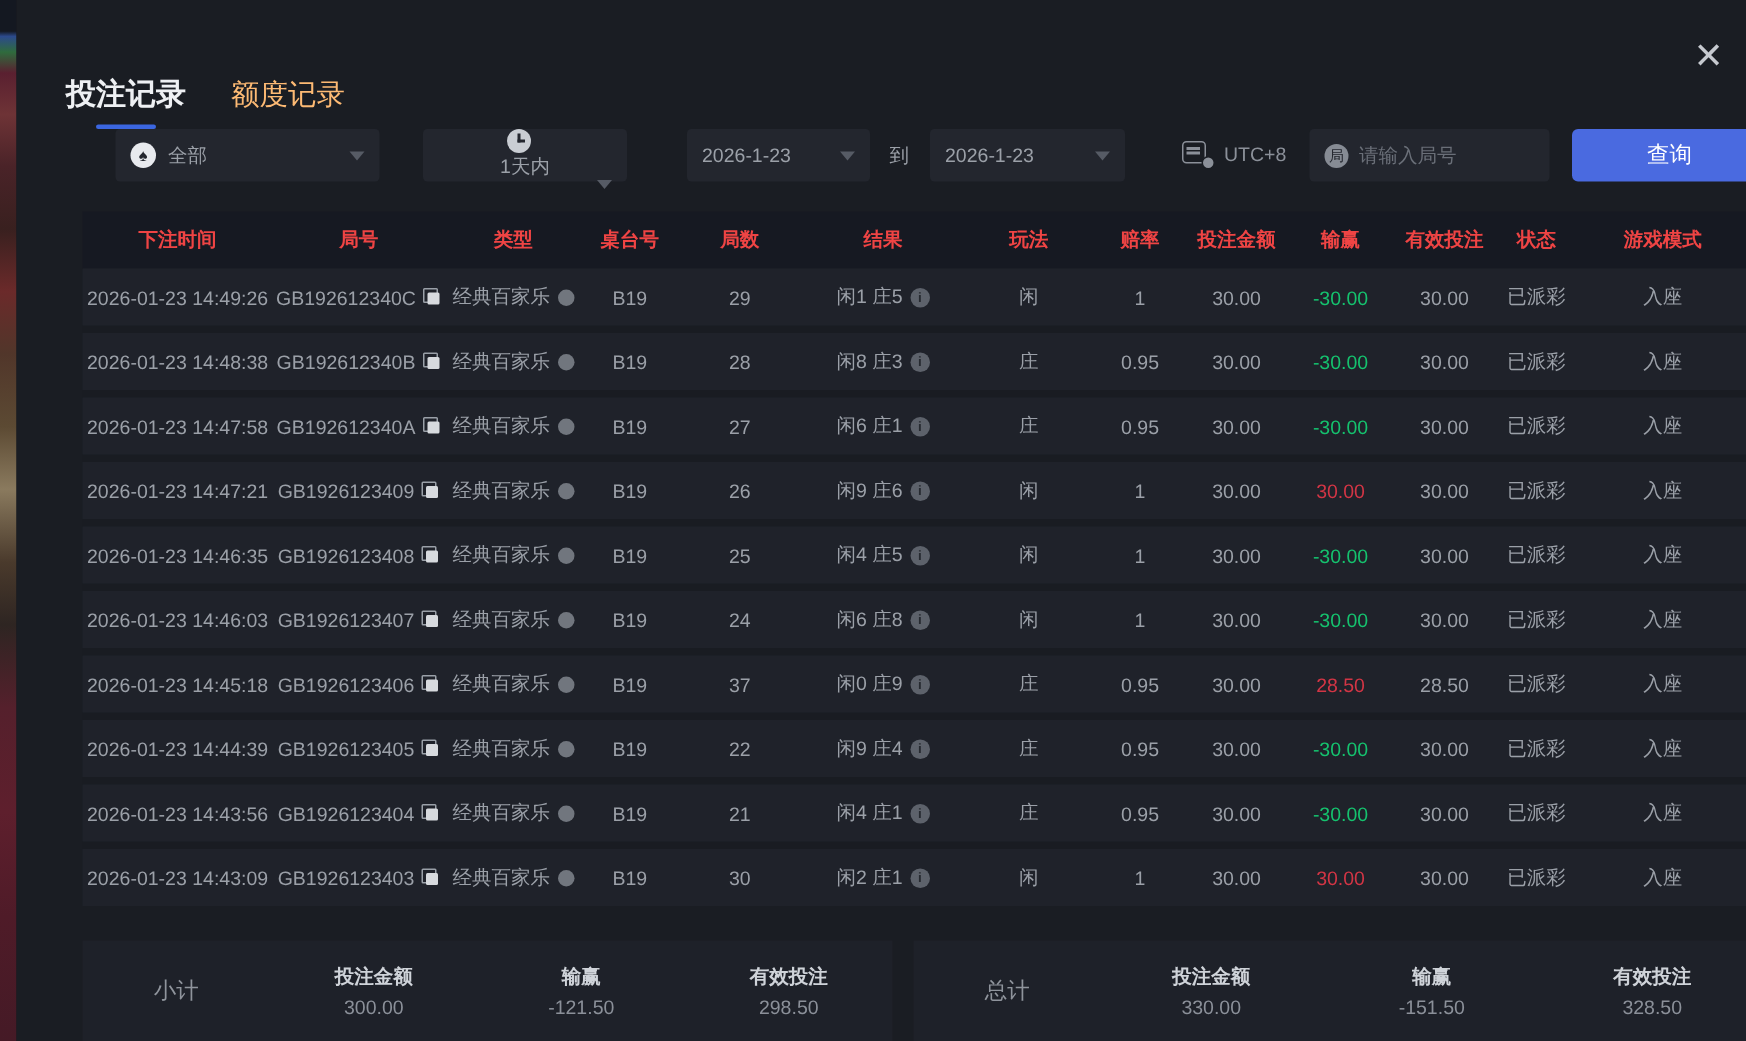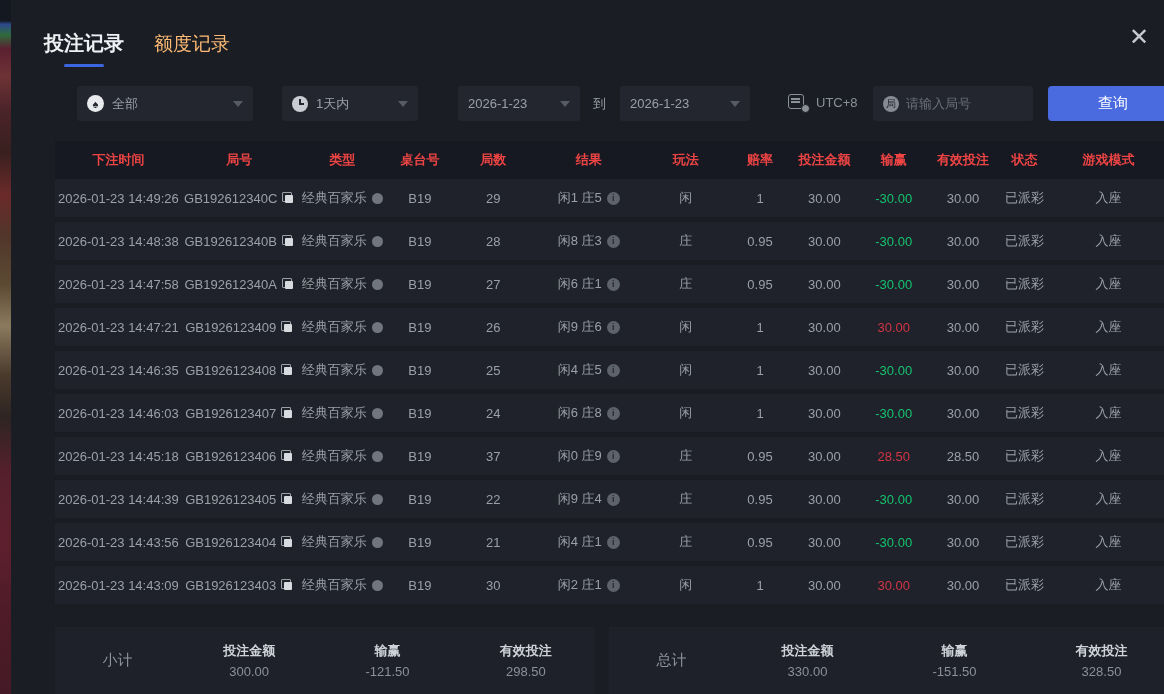--- a/index.html
+++ b/index.html
@@ -22,21 +22,21 @@
     background:#1a1d23;
   }
   .close-btn {
     position:absolute; top:20px; right:8px; width:34px; height:34px;
     display:flex; align-items:center; justify-content:center;
     color:#c6c9cf; font-size:24px; font-weight:300; cursor:pointer;
   }
   
   .tabs { position:absolute; left:33px; top:30px; display:flex; gap:30px; align-items:flex-end; }
   .tab { cursor:pointer; padding-bottom:10px; position:relative; }
-  .tab.active { color:#eef0f3; font-size:20px; font-weight:700; }
+  .tab.active { color:#eef0f3; font-size:20px; font-weight:700;margin-top:19px; }
   .tab.inactive { color:#fdba74; font-size:19px; font-weight:400; }
   .tab.active .underline {
     position:absolute; left:50%; transform:translateX(-50%); bottom:0;
     width:40px; height:3px; border-radius:2px; background:#3b66e0;
   }
   
   .filters { position:absolute; left:33px; top:86px; right:0; height:35px; font-size:13px; }
   .ctrl {
     position:absolute; top:0; height:35px; background:#23262e; border-radius:3px;
     display:flex; align-items:center; color:#9ba0a8; cursor:pointer; padding:0 10px;
@@ -123,21 +123,21 @@
       <span>额度记录</span>
     </div>
   </div>
 
   <div class="filters">
     <div class="ctrl" style="left:33px; width:176px;">
       <span class="sel-icon">♠</span>
       <span>全部</span>
       <span class="dd-caret"></span>
     </div>
-    <div class="ctrl" style="left:238px; width:136px;">
+    <div class="ctrl" style="left:238px; width:136px;flex-direction:column;">
       <span class="clock-icon"></span>
       <span>1天内</span>
       <span class="dd-caret"></span>
     </div>
     <div class="ctrl" style="left:414px; width:122px;">
       <span>2026-1-23</span>
       <span class="dd-caret"></span>
     </div>
     <div class="to-label">到</div>
     <div class="ctrl" style="left:576px; width:130px;">

